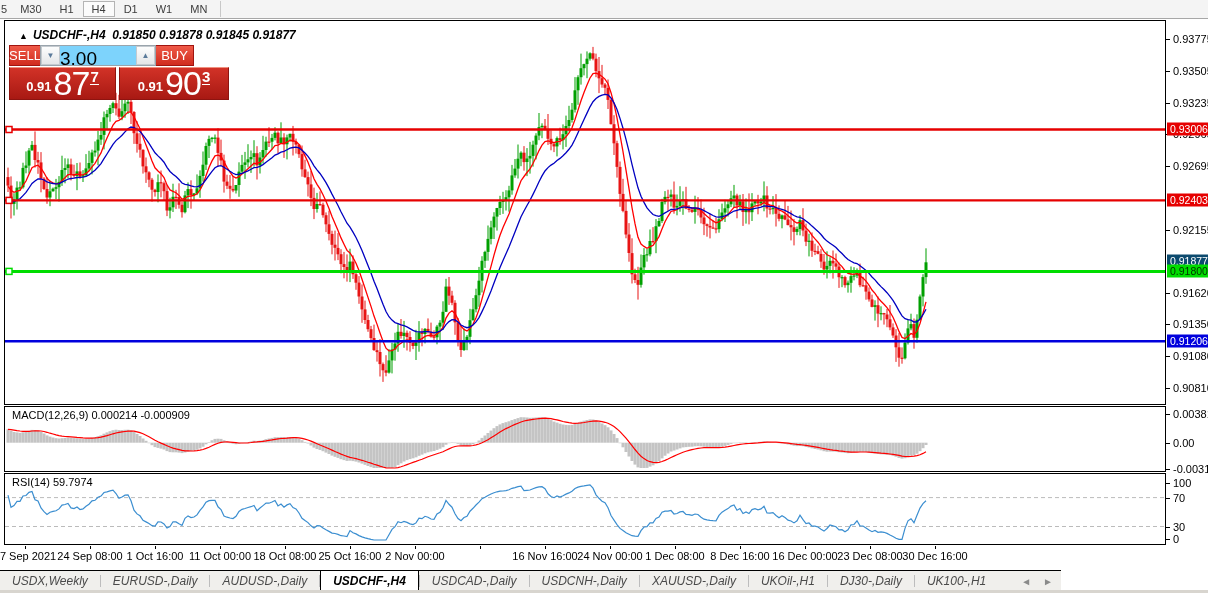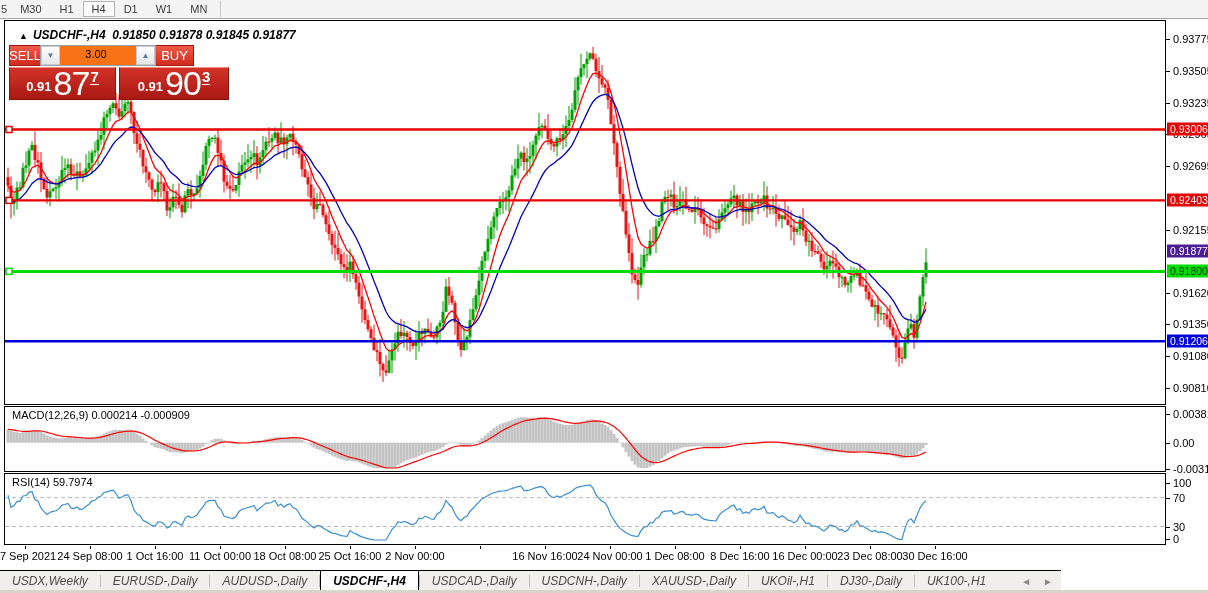--- a/index.html
+++ b/index.html
@@ -37,21 +37,21 @@
   #tab-arrows{margin-left:auto;display:flex;align-items:center;gap:12px;padding-right:8px;color:#8a8a8a;font-size:10px;}
   #bottom-strip{position:absolute;left:0;top:590px;width:1208px;height:3px;background:#d8d5cf;}
   
   #trade-panel{position:absolute;left:4px;top:24px;width:221px;}
   #tp-row1{display:flex;height:21px;}
   .tp-btn{color:#fff;font-size:13px;display:flex;align-items:center;justify-content:center;background:linear-gradient(#ef5a48,#d02b1e);border:1px solid #a01510;box-sizing:border-box;}
   #sell-btn{width:31px;border-right:none;}
   #buy-btn{width:38px;border-left:none;}
   #vol-group{width:116px;display:flex;background:#fff;border:1px solid #9aa4ac;box-sizing:border-box;}
   .vol-arrow{width:19px;background:linear-gradient(#fdfdfd,#e4e6e8);color:#5a7a9a;font-size:8px;display:flex;align-items:center;justify-content:center;border:1px solid #c4cacf;box-sizing:border-box;}
-  #vol-field{flex:1;font-size:11px;color:#000;text-align:center;padding:2px 4px 0 0;background:#f97316;}
+  #vol-field{flex:1;font-size:19px;color:#000;text-align:left;padding:2px 4px 0 0;background:#7dd3fc;}
   #tp-row2{display:flex;gap:3px;margin-top:1px;}
   .px-box{height:33px;color:#fff;background:linear-gradient(#d23227,#a81913);border:1px solid #8e1410;border-top:1px solid #f0907f;box-sizing:border-box;display:flex;align-items:flex-end;justify-content:center;padding-bottom:1px;}
   #sell-box{width:107px;}
   #buy-box{width:110px;}
   .px-prefix{font-size:13px;font-weight:700;margin:0 2px 4px 0;}
   .px-big{font-size:34px;line-height:30px;font-weight:400;letter-spacing:-1px;}
   .px-sup{font-size:15px;font-weight:700;margin:0 0 13px 1px;border-bottom:1px solid #fff;line-height:14px;}
 </style>
 </head>
 <body>
@@ -1065,21 +1065,21 @@
       <div class="ax-tick" style="top: 272.536px;"></div>
       <div class="ax-label" style="top: 272.536px;">0.91620</div>
       <div class="ax-tick" style="top: 304.301px;"></div>
       <div class="ax-label" style="top: 304.301px;">0.91350</div>
       <div class="ax-tick" style="top: 336.067px;"></div>
       <div class="ax-label" style="top: 336.067px;">0.91080</div>
       <div class="ax-tick" style="top: 367.832px;"></div>
       <div class="ax-label" style="top: 367.832px;">0.90810</div>
       <div class="ax-badge" style="top: 109.473px; background: rgb(230, 0, 0); color: rgb(255, 255, 255);">0.93006</div>
       <div class="ax-badge" style="top: 180.416px; background: rgb(230, 0, 0); color: rgb(255, 255, 255);">0.92403</div>
-      <div class="ax-badge" style="top: 231px; background: #4c1d95; color: rgb(255, 255, 255);">0.91877</div>
+      <div class="ax-badge" style="top: 241px; background: #0c4a6e; color: rgb(255, 255, 255);">0.91877</div>
       <div class="ax-badge" style="top: 251.359px; background: rgb(0, 221, 0); color: rgb(0, 51, 0);">0.91800</div>
       <div class="ax-badge" style="top: 321.243px; background: rgb(0, 0, 221); color: rgb(255, 255, 255);">0.91206</div>
       <div class="ax-tick" style="top: 394px;"></div>
       <div class="ax-label" style="top: 394px;">0.003811</div>
       <div class="ax-tick" style="top: 422.7px;"></div>
       <div class="ax-label" style="top: 422.7px;">0.00</div>
       <div class="ax-tick" style="top: 449px;"></div>
       <div class="ax-label" style="top: 449px;">-0.003115</div>
       <div class="ax-tick" style="top: 463px;"></div>
       <div class="ax-label" style="top: 463px;">100</div>

